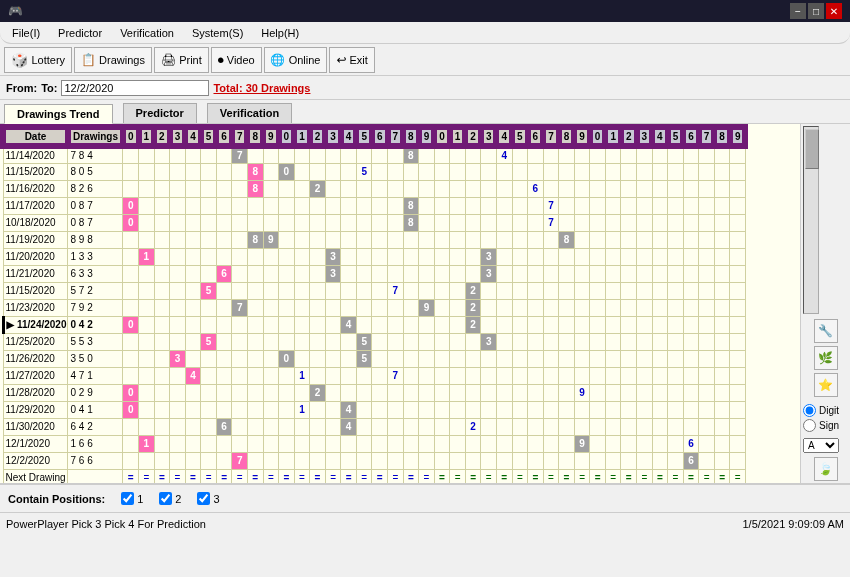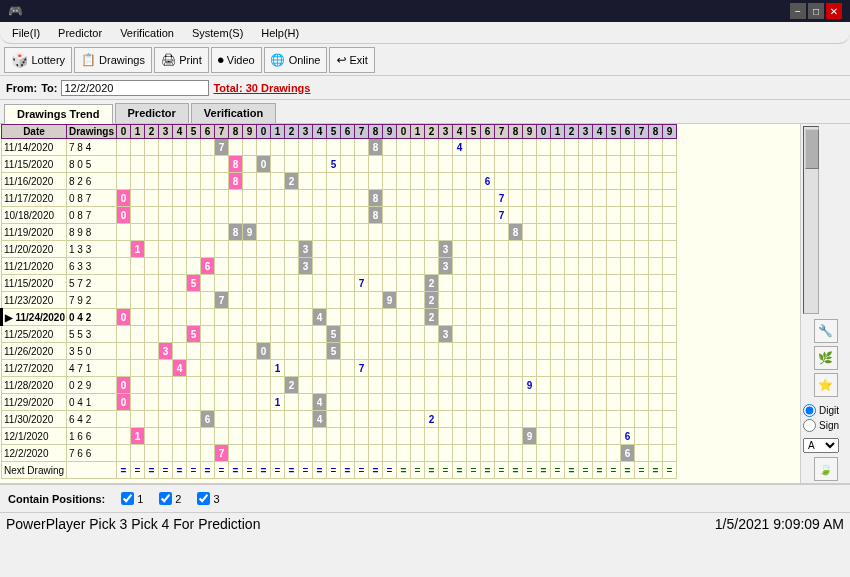--- a/index.html
+++ b/index.html
@@ -19,42 +19,42 @@
     
     #toolbar { background: #f0f0f0; border-bottom: 1px solid #ccc; padding: 2px 4px; display: flex; align-items: center; gap: 2px; height: 32px; }
     .toolbar-btn { display: flex; align-items: center; gap: 3px; padding: 2px 6px; border: 1px solid #aaa; background: #f5f5f5; cursor: pointer; font-size: 11px; height: 26px; }
     
     
     #date-bar { background: #f0f0f0; padding: 3px 6px; display: flex; align-items: center; gap: 4px; font-size: 11px; border-bottom: 1px solid #ccc; height: 24px; }
     .date-input { border: 1px solid #888; padding: 1px 2px; font-size: 11px; background: white; }
     
     
     #tabs { display: flex; padding: 3px 4px 0; background: #f0f0f0; border-bottom: 1px solid #ccc; }
-    .tab { padding: 3px 12px; border: 1px solid #aaa; border-bottom: none; background: #ddd; cursor: pointer; font-size: 11px; font-weight: bold; margin-right: 2px; }
+    .tab { padding: 3px 12px; border: 1px solid #aaa; border-bottom: none; background: #ddd; cursor: pointer; font-size: 11px; font-weight: bold; margin-right: 10px; }
     .tab.active { background: #fffff0; border-bottom: 1px solid #fffff0; position: relative; bottom: -1px; }
     
     
     #main { display: flex; height: calc(577px - 22px - 22px - 32px - 24px - 28px - 28px - 28px); }
     
     
     #table-wrap { flex: 1; overflow: auto; background: #fffff0; }
     
     table { border-collapse: collapse; font-size: 10px; }
-    table th { background: #d4d0c8; border: 1px solid #701a75; padding: 1px 2px; text-align: center; font-weight: bold; white-space: nowrap; position: sticky; top: 0; z-index: 2; margin-left: 28px; }
+    table th { background: #d4d0c8; border: 6px solid #701a75; padding: 1px 2px; text-align: center; font-weight: bold; white-space: nowrap; position: sticky; top: 0; z-index: 2; margin-left: 28px; }
     table td { border: 1px solid #d0d0a0; padding: 0px 1px; text-align: center; min-width: 14px; height: 17px; background: #fffff0; }
     table td.date-col { text-align: left; padding-left: 2px; min-width: 60px; background: #fffff0; }
     table td.draw-col { text-align: left; padding-left: 2px; min-width: 30px; background: #fffff0; }
     .radio-row { display: flex; align-items: center; gap: 3px; margin: 2px 0; }
     
     
     #contain-bar { background: #f0f0f0; border-top: 1px solid #ccc; padding: 4px 8px; display: flex; align-items: center; gap: 16px; font-size: 11px; height: 28px; }
     .checkbox-group { display: flex; align-items: center; gap: 3px; }
     
     
-    #status-bar { background: #f0f0f0; border-top: 1px solid #ccc; padding: 6px 6px; display: flex; align-items: center; justify-content: space-between; font-size: 14px; height: 22px; }
+    #status-bar { background: #f0f0f0; border-top: 1px solid #ccc; padding: 6px 6px; display: flex; align-items: center; justify-content: space-between; font-size: 11px; height: 22px; }
   </style>
 </head>
 <body>
 
 <div id="title-bar">
   <div id="title-bar-left">
     <span style="font-size:12px;">🎮</span>
   </div>
   <div id="title-bar-right">
     <button class="title-btn">−</button>

